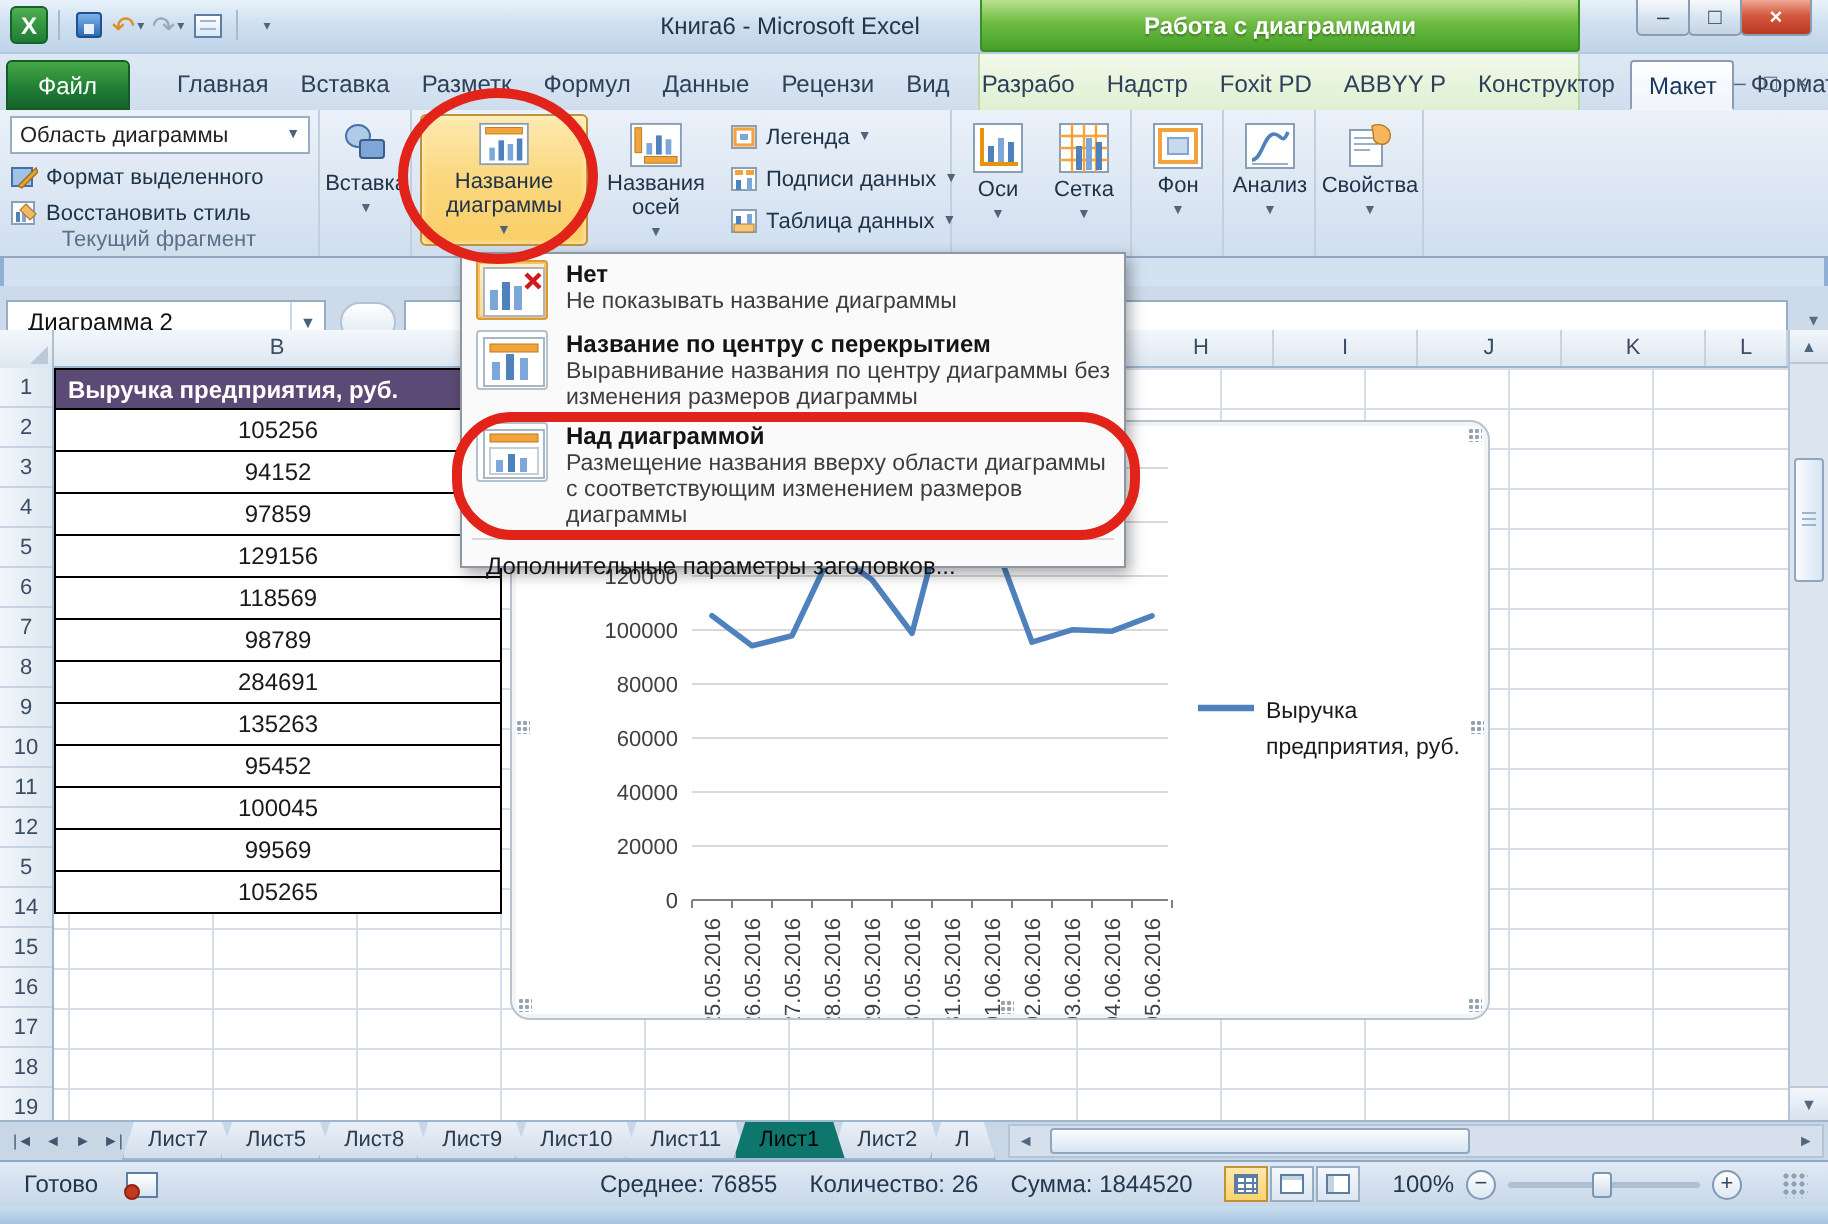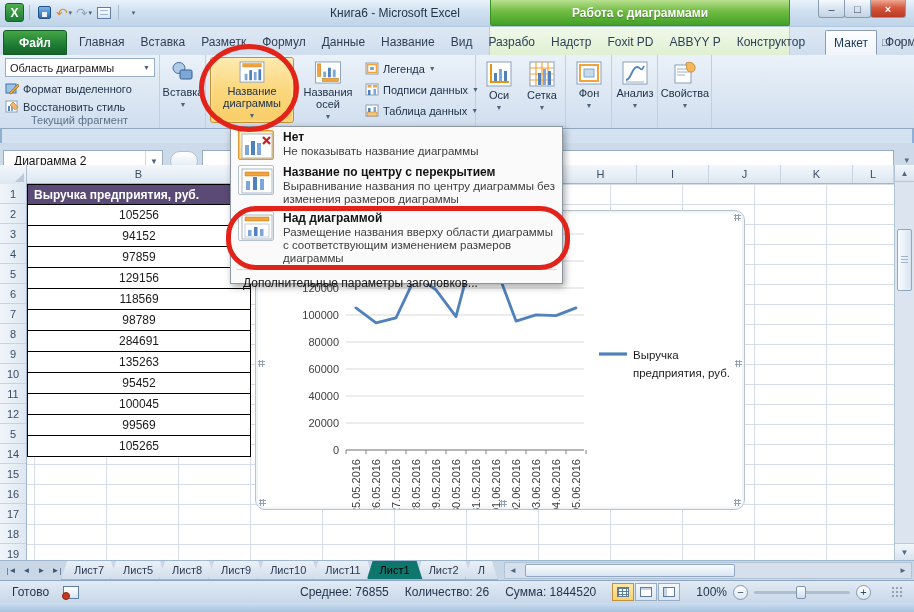--- a/index.html
+++ b/index.html
@@ -40,24 +40,24 @@
     background:linear-gradient(#f6fafd,#d9e4f0 50%,#c4d4e5); color:#2d3c4e; font-size:11px;
     display:flex; align-items:center; justify-content:center; border-radius:0 0 3px 3px; }
   .win-btn.close { width:36px; background:linear-gradient(#f0a893,#d4593f 45%,#b93а20); background:linear-gradient(#f0a893,#d4593f 45%,#b93a20); color:#fff; font-weight:bold;}
   
   .tabrow { position:absolute; top:27px; left:0; right:0; height:28px;
     background:linear-gradient(#dfe9f5,#cfdded); }
   .ctx-tab-bg { position:absolute; left:489px; top:0; width:301px; height:28px;
     background:linear-gradient(#f1f9ea,#dff0d2); border-left:1px solid #bcd9a6; border-right:1px solid #bcd9a6;}
   .tabs { position:absolute; left:3px; top:3px; display:flex; height:25px; align-items:flex-end;}
   .tab { padding:5px 8px 4px; font-size:12px; color:#2e4159; height:25px; white-space:nowrap; }
-  .tab.file { background:linear-gradient(#45a745,#1e7c34 60%,#176329); color:#fff; font-weight:bold;
-    border:1px solid #135c26; border-radius:3px 3px 0 0; padding:5px 15px 4px; margin-right:4px; }
+  .tab.file { background:linear-gradient(#45a745,#1e7c34 60%,#176329); color:#fff; font-weight:normal;
+    border:1px solid #135c26; border-radius:3px 3px 0 0; padding:5px 15px 4px; margin-right:16px; }
   .tab.active { background:linear-gradient(#fdfeff,#f0f5fa); border:1px solid #8b9db6; border-bottom:1px solid #f4f8fc;
-    border-radius:2px 2px 0 0; color:#17365d; position:relative; z-index:5;margin-left:12px; }
+    border-radius:2px 2px 0 0; color:#17365d; position:relative; z-index:5; }
   .tab-controls { position:absolute; right:10px; top:7px; display:flex; gap:9px; align-items:center; color:#4f6076;}
   .collapse-glyph { font-size:9px; }
   .help-glyph { width:16px; height:16px; border-radius:50%; color:#fff; font-weight:bold; font-size:11px;
     background:radial-gradient(circle at 35% 30%, #85bdec, #2d71b3); border:1px solid #1d5a97;
     display:flex; align-items:center; justify-content:center; }
   .small-winglyph { font-size:11px; color:#55струк; color:#556579; }
   
   .ribbon { position:absolute; top:55px; left:0; right:0; height:74px;
     background:linear-gradient(#eaf1f9,#dce7f3 55%,#d0deee); border-bottom:1px solid #92a7c2; }
   .rgroup { position:absolute; top:0; height:73px; border-right:1px solid #c2cfdf; }
@@ -223,21 +223,21 @@
 
   <div class="tabrow">
     <div class="ctx-tab-bg"></div>
     <div class="tabs" id="tabs-container">
         <div class="tab file">Файл</div>
         <div class="tab">Главная</div>
         <div class="tab">Вставка</div>
         <div class="tab">Разметк</div>
         <div class="tab">Формул</div>
         <div class="tab">Данные</div>
-        <div class="tab">Название</div>
+        <div class="tab">Рецензи</div>
         <div class="tab">Вид</div>
         <div class="tab">Разрабо</div>
         <div class="tab">Надстр</div>
         <div class="tab">Foxit PD</div>
         <div class="tab">ABBYY P</div>
         <div class="tab">Конструктор</div>
         <div class="tab active">Макет</div>
         <div class="tab">Формат</div>
       </div>
     <div class="tab-controls">

